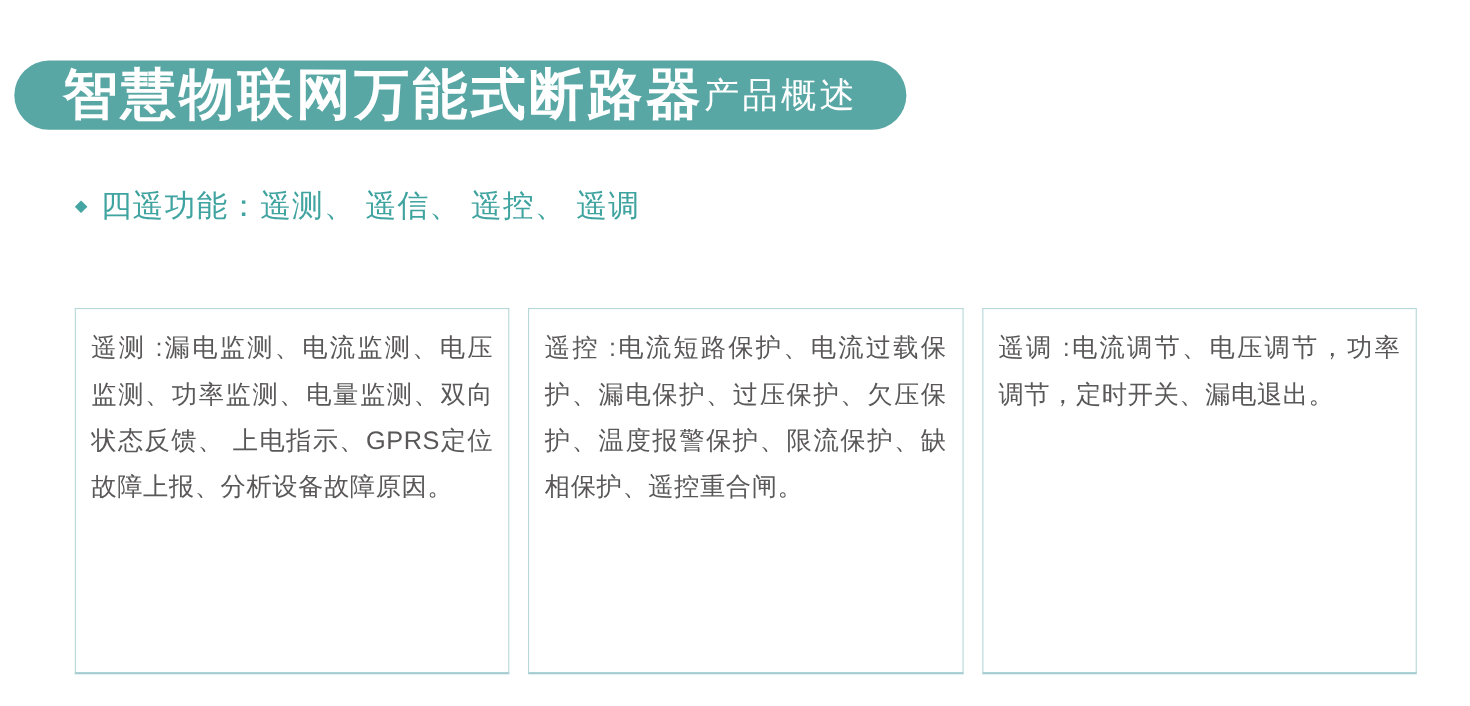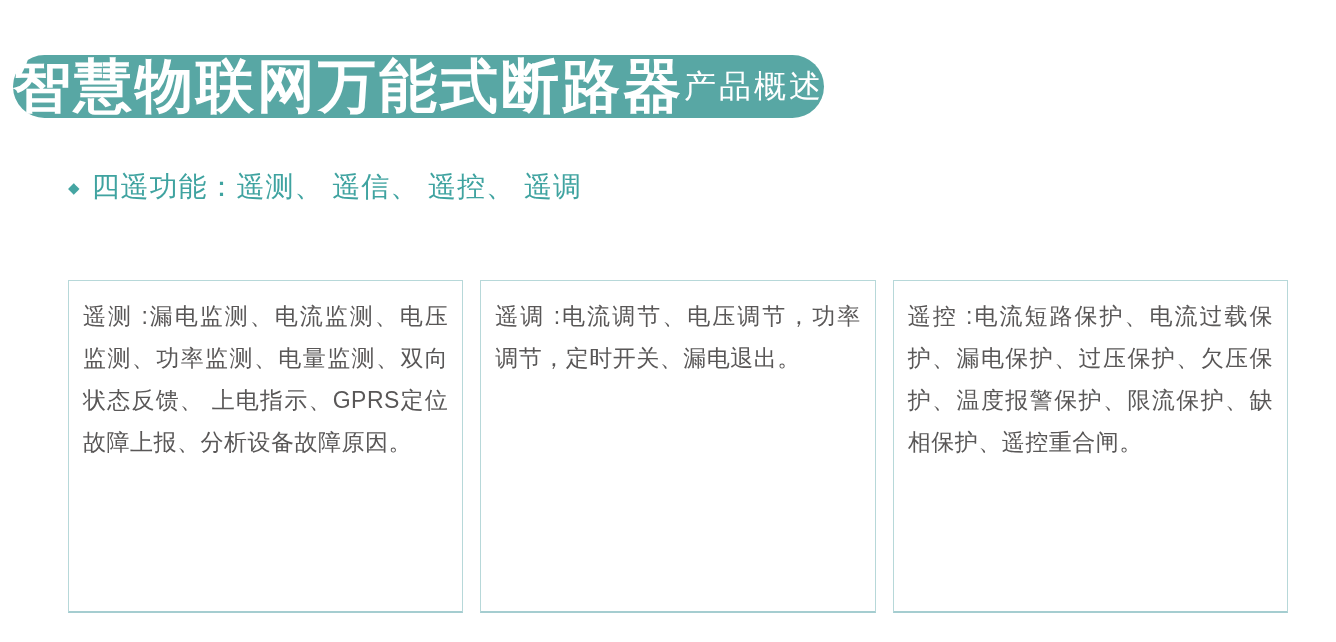--- a/index.html
+++ b/index.html
@@ -21,21 +21,21 @@
     height: 63px;
     background: #58a7a4;
     border-radius: 33px;
     display: flex;
     align-items: center;
     justify-content: center;
     color: #ffffff;
     white-space: nowrap;
   }
   .banner .title-bold {
-    font-size: 58px;
+    font-size: 50px;
     font-weight: 700;
     letter-spacing: 3px;
     text-align: right;
   }
   .banner .title-regular {
     font-size: 32px;
     font-weight: 400;
     letter-spacing: 3px;
   }
 
@@ -93,15 +93,15 @@
     <span class="title-regular">产品概述</span>
 </div>
 
 <div class="subtitle-row">
   <span class="diamond">◆</span>
   <span class="subtitle-text">四遥功能：遥测、 遥信、 遥控、 遥调</span>
 </div>
 
 <div class="features">
   <div class="feature-box">遥测 :漏电监测、电流监测、电压监测、功率监测、电量监测、双向状态反馈、 上电指示、GPRS定位故障上报、分析设备故障原因。</div>
+  <div class="feature-box">遥控 :电流短路保护、电流过载保护、漏电保护、过压保护、欠压保护、温度报警保护、限流保护、缺相保护、遥控重合闸。</div>
   <div class="feature-box">遥调 :电流调节、电压调节，功率调节，定时开关、漏电退出。</div>
-  <div class="feature-box">遥控 :电流短路保护、电流过载保护、漏电保护、过压保护、欠压保护、温度报警保护、限流保护、缺相保护、遥控重合闸。</div>
 </div>
 
 </body></html>

